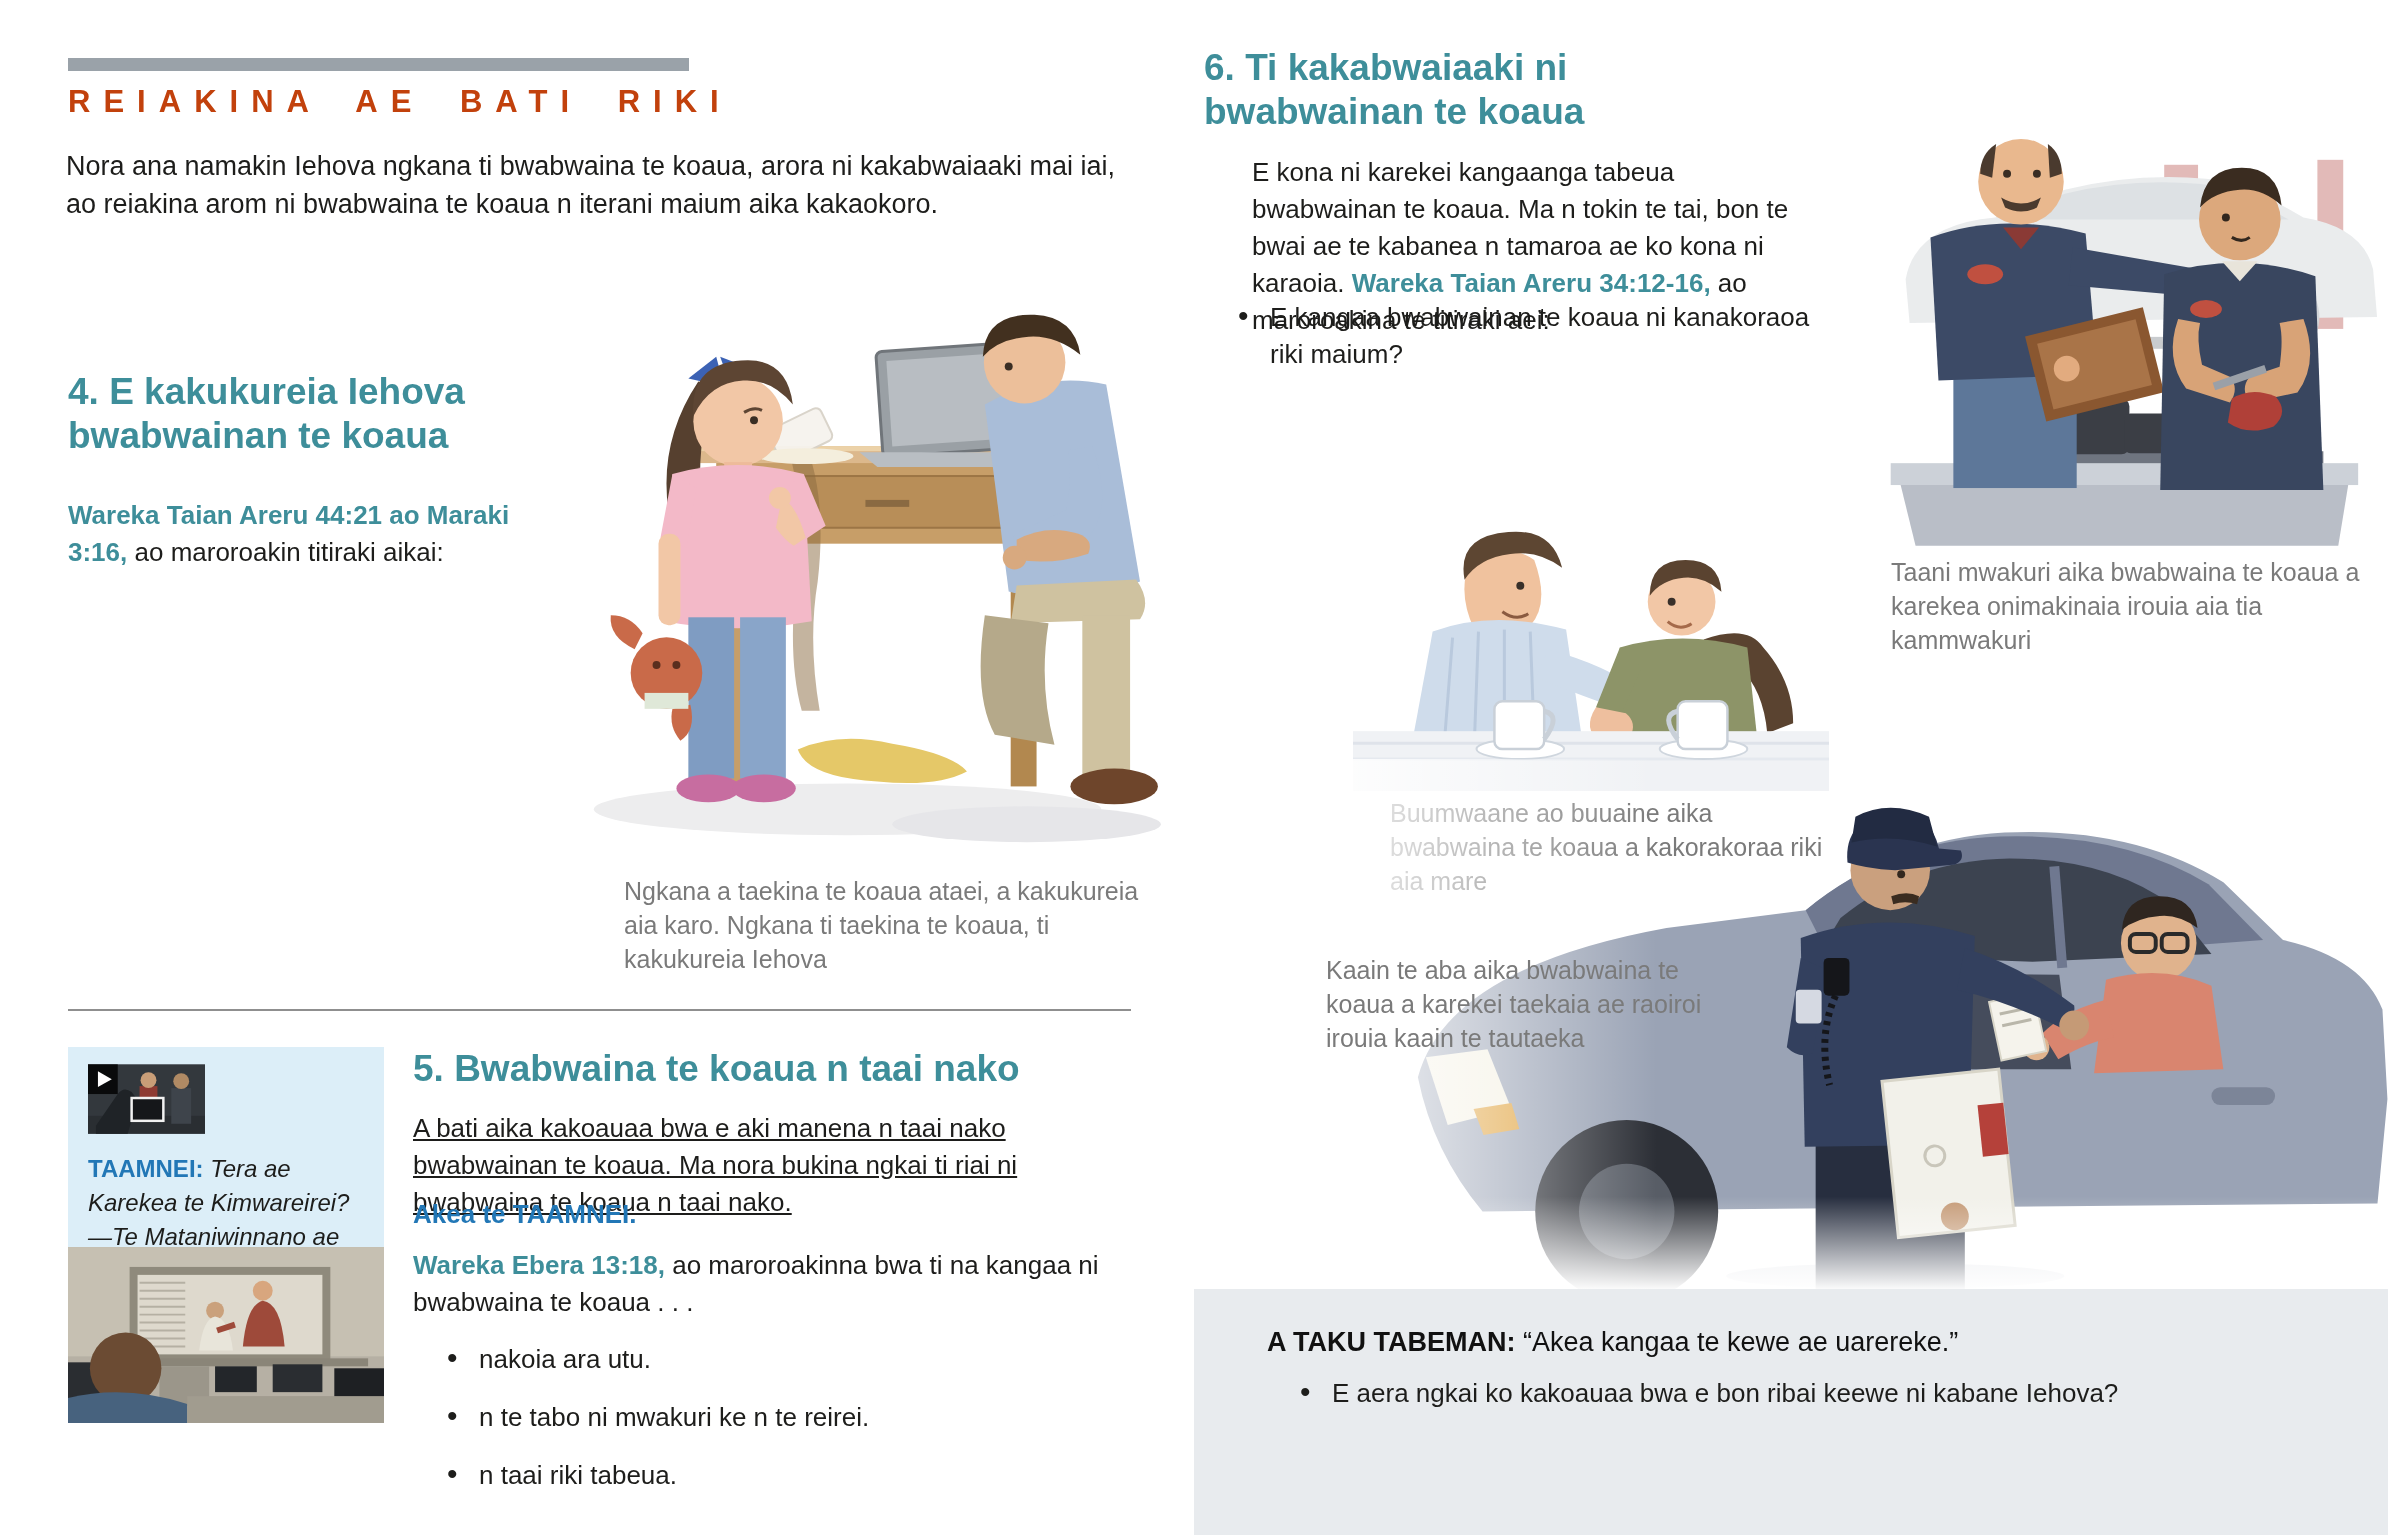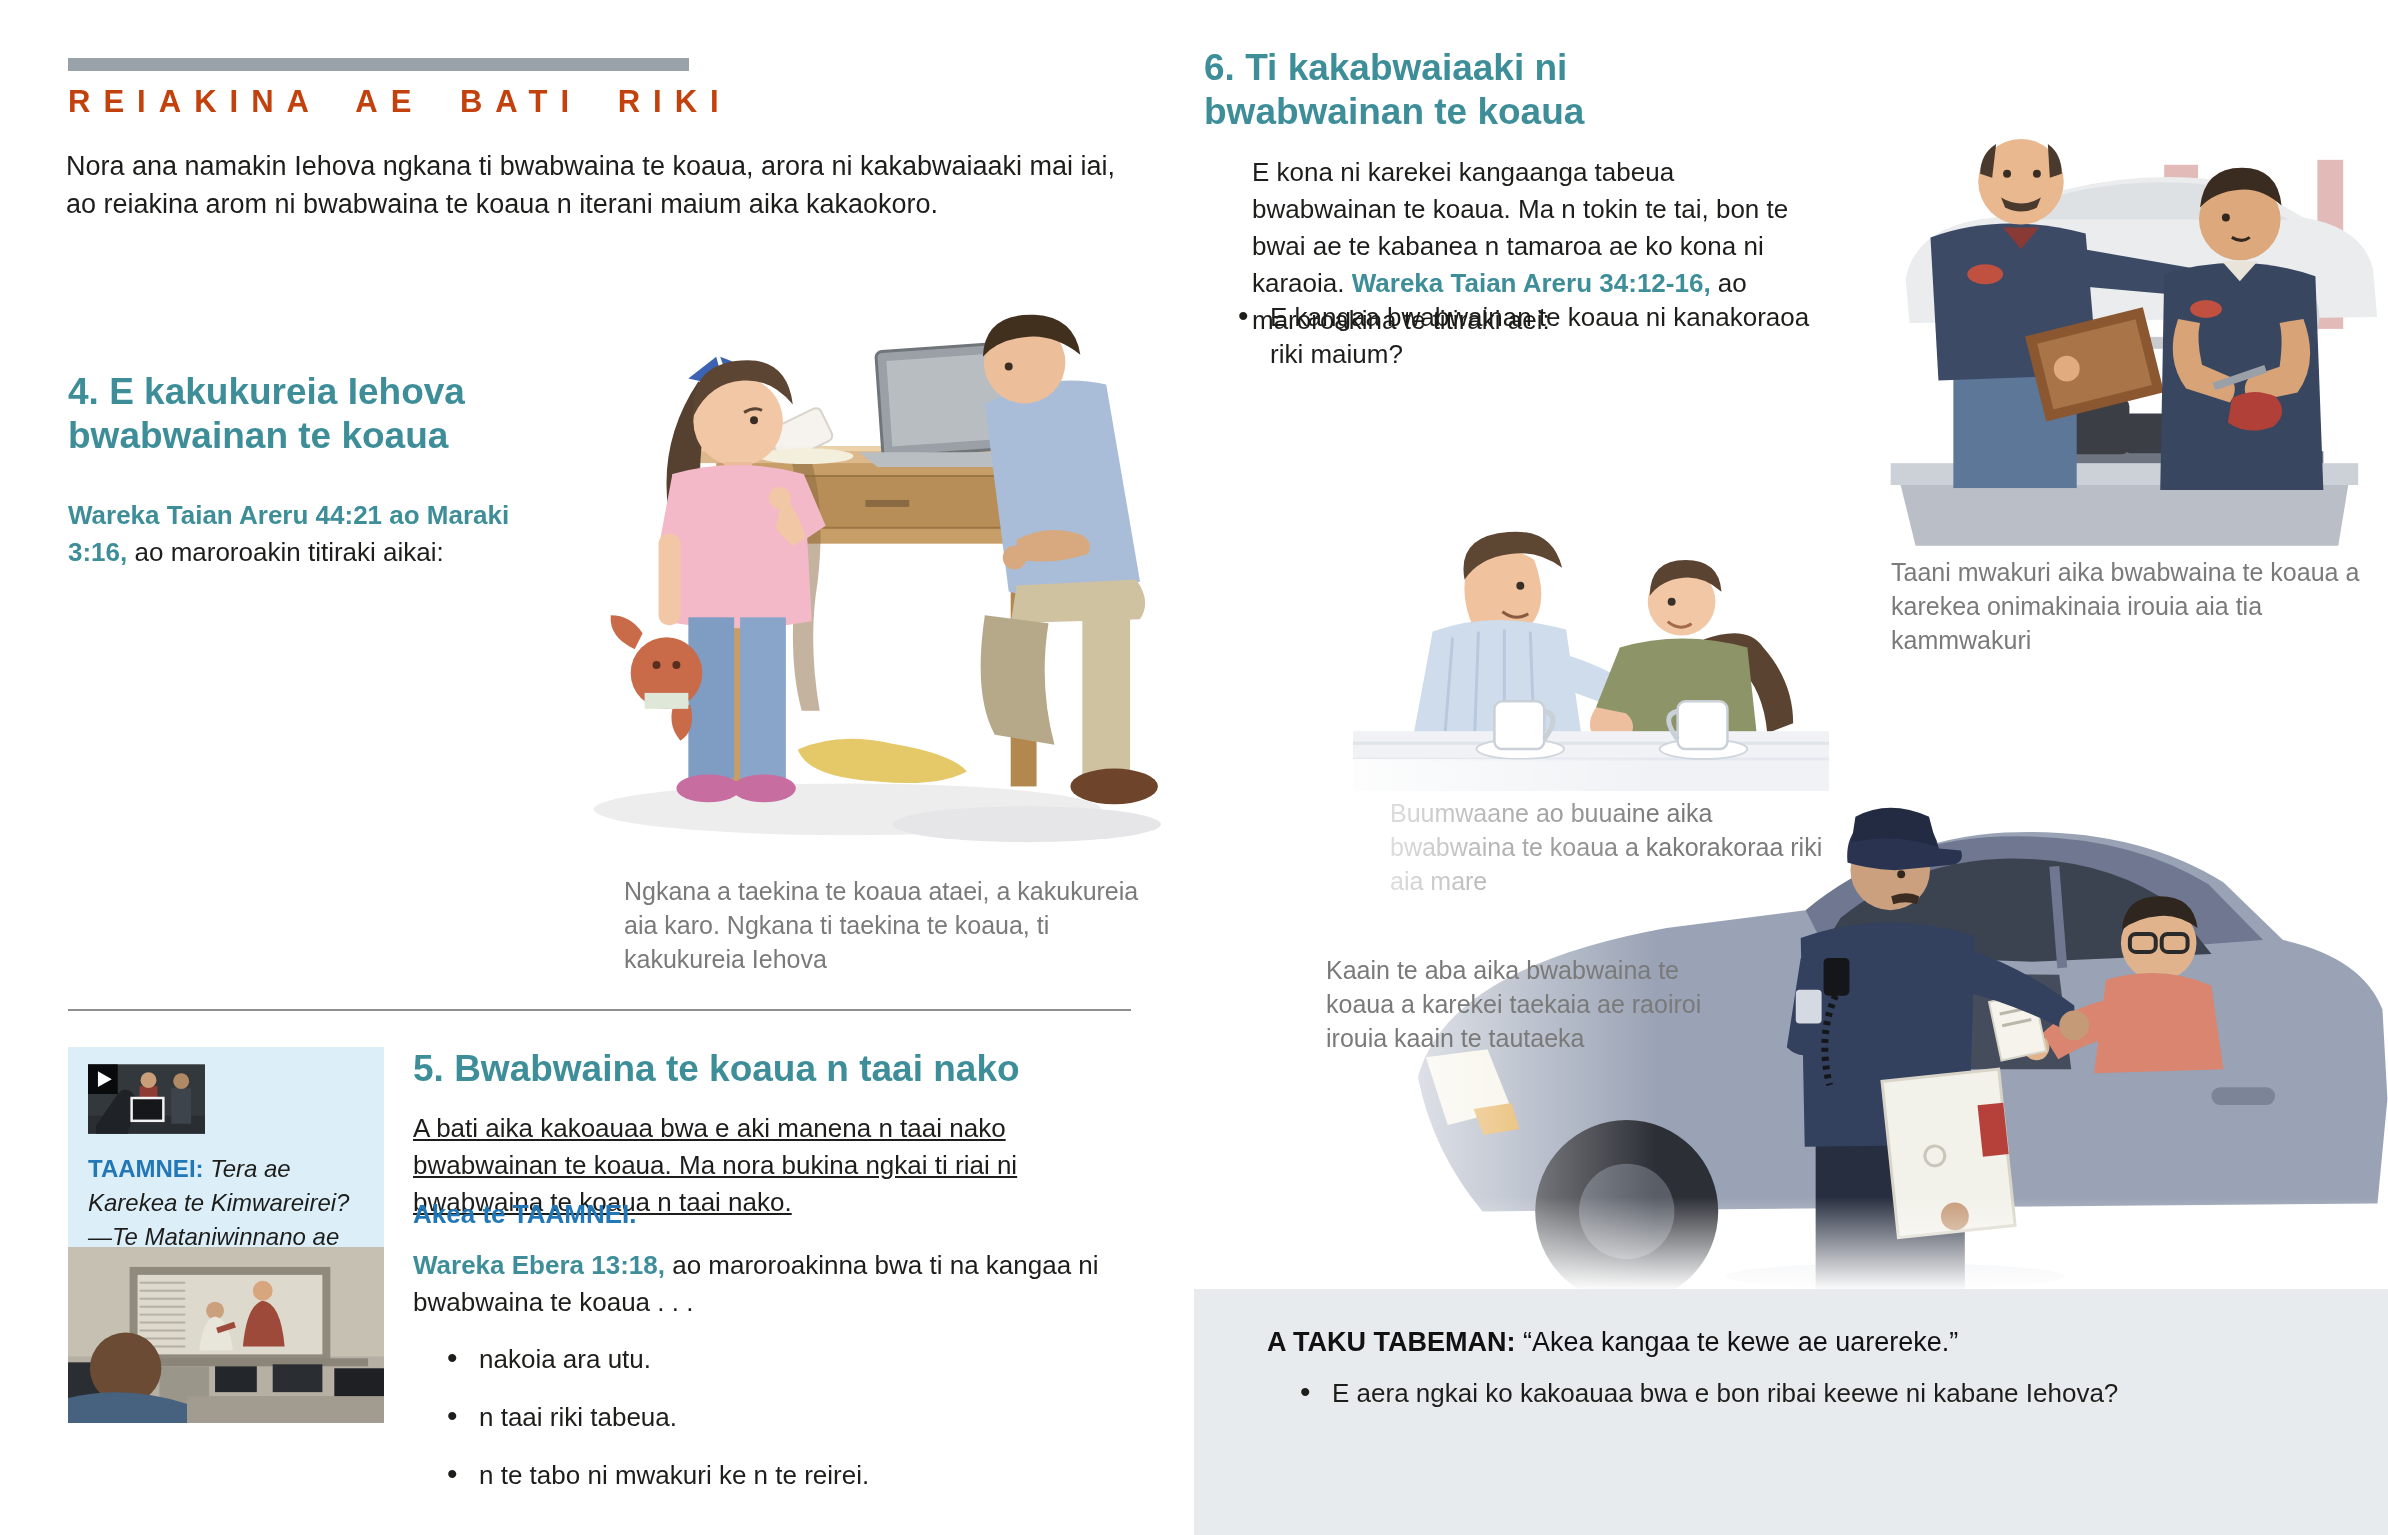--- a/index.html
+++ b/index.html
@@ -196,22 +196,22 @@
     <path d="M0,152 q58,-14 120,6 l0,19 -120,0 Z" fill="#47627e"></path>
     <rect x="120" y="150" width="198" height="27" fill="#a19c8f"></rect>
   </svg>
 
   <div class="abs h2 s5-head">5. Bwabwaina te koaua n taai nako</div>
   <div class="abs body-t s5-para">A bati aika kakoauaa bwa e aki manena n taai nako bwabwainan te koaua. Ma nora bukina ngkai ti riai ni bwabwaina te koaua n taai nako.</div>
   <div class="abs s5-cta"><span class="bluelink">Akea te TAAMNEI.</span></div>
   <div class="abs body-t s5-scrip"><span class="scripture">Wareka Ebera 13:18,</span><span> ao maroroakinna bwa ti na kangaa ni bwabwaina te koaua . . .</span></div>
   <ul class="abs blist body-t s5-bullets">
     <li><span>nakoia ara utu.</span></li>
+    <li><span>n te tabo ni mwakuri ke n te reirei.</span></li>
     <li><span>n taai riki tabeua.</span></li>
-    <li><span>n te tabo ni mwakuri ke n te reirei.</span></li>
   </ul>
 
   <div class="abs h2 s6-head">6. Ti kakabwaiaaki ni bwabwainan te koaua</div>
   <div class="abs body-t s6-para"><span>E kona ni karekei kangaanga tabeua bwabwainan te koaua. Ma n tokin te tai, bon te bwai ae te kabanea n tamaroa ae ko kona ni karaoia. </span><span class="scripture">Wareka Taian Areru 34:12-16,</span><span> ao maroroakina te titiraki aei:</span></div>
   <ul class="abs blist body-t s6-bullets">
     <li><span>E kangaa bwabwainan te koaua ni kanakoraoa riki maium?</span></li>
   </ul>
 
   <svg class="abs illo-mech" viewBox="0 0 555 485">
     <g opacity="0.75">

